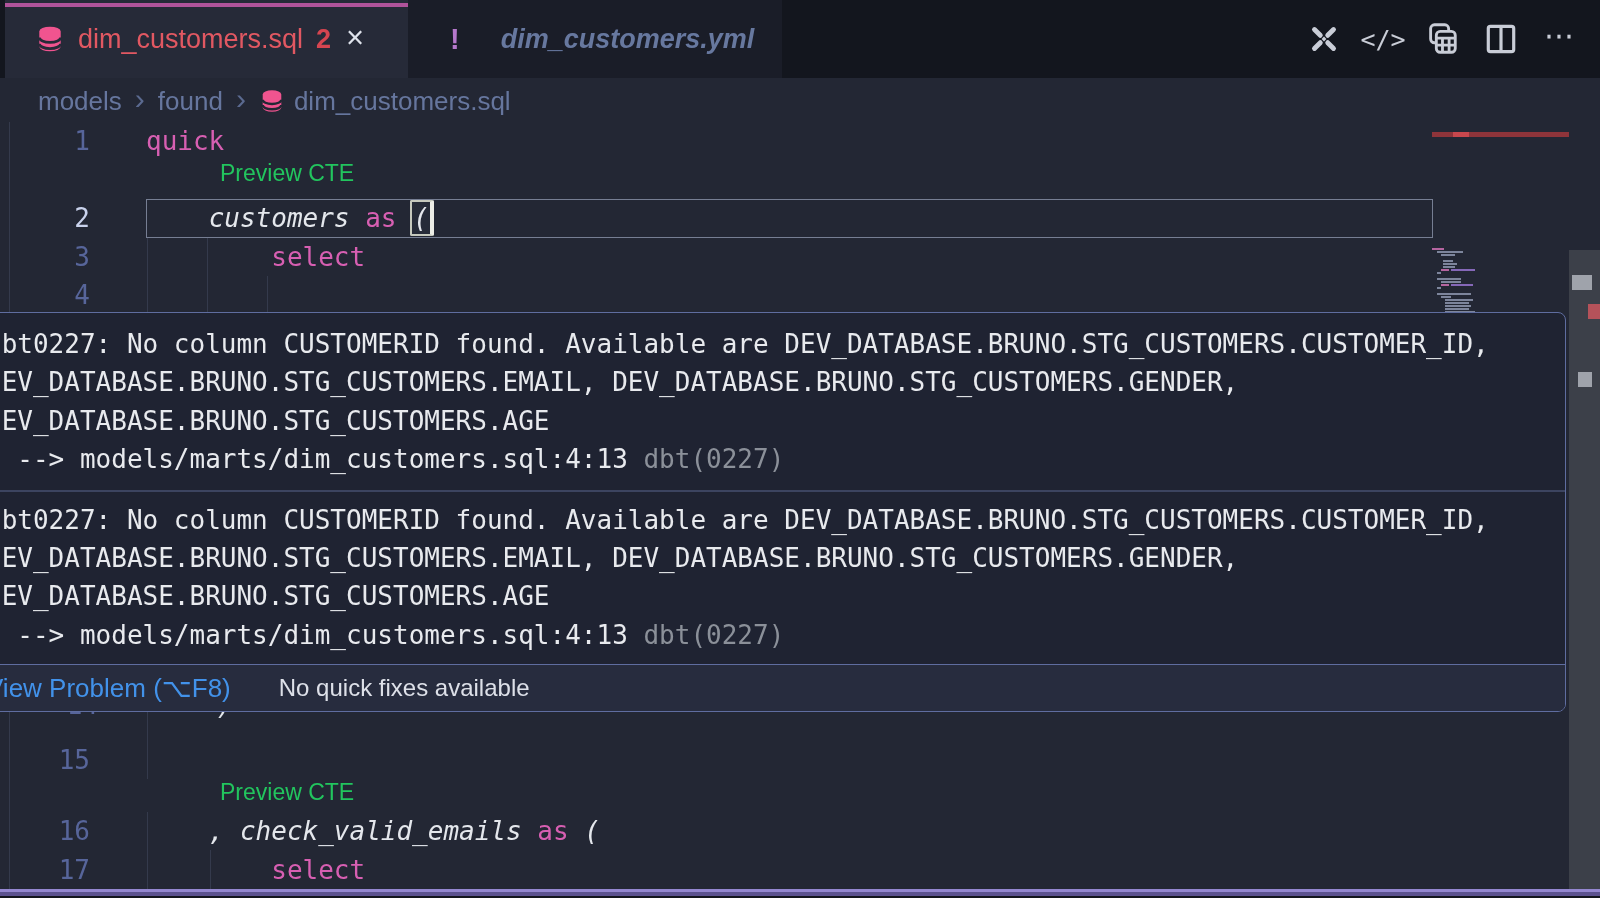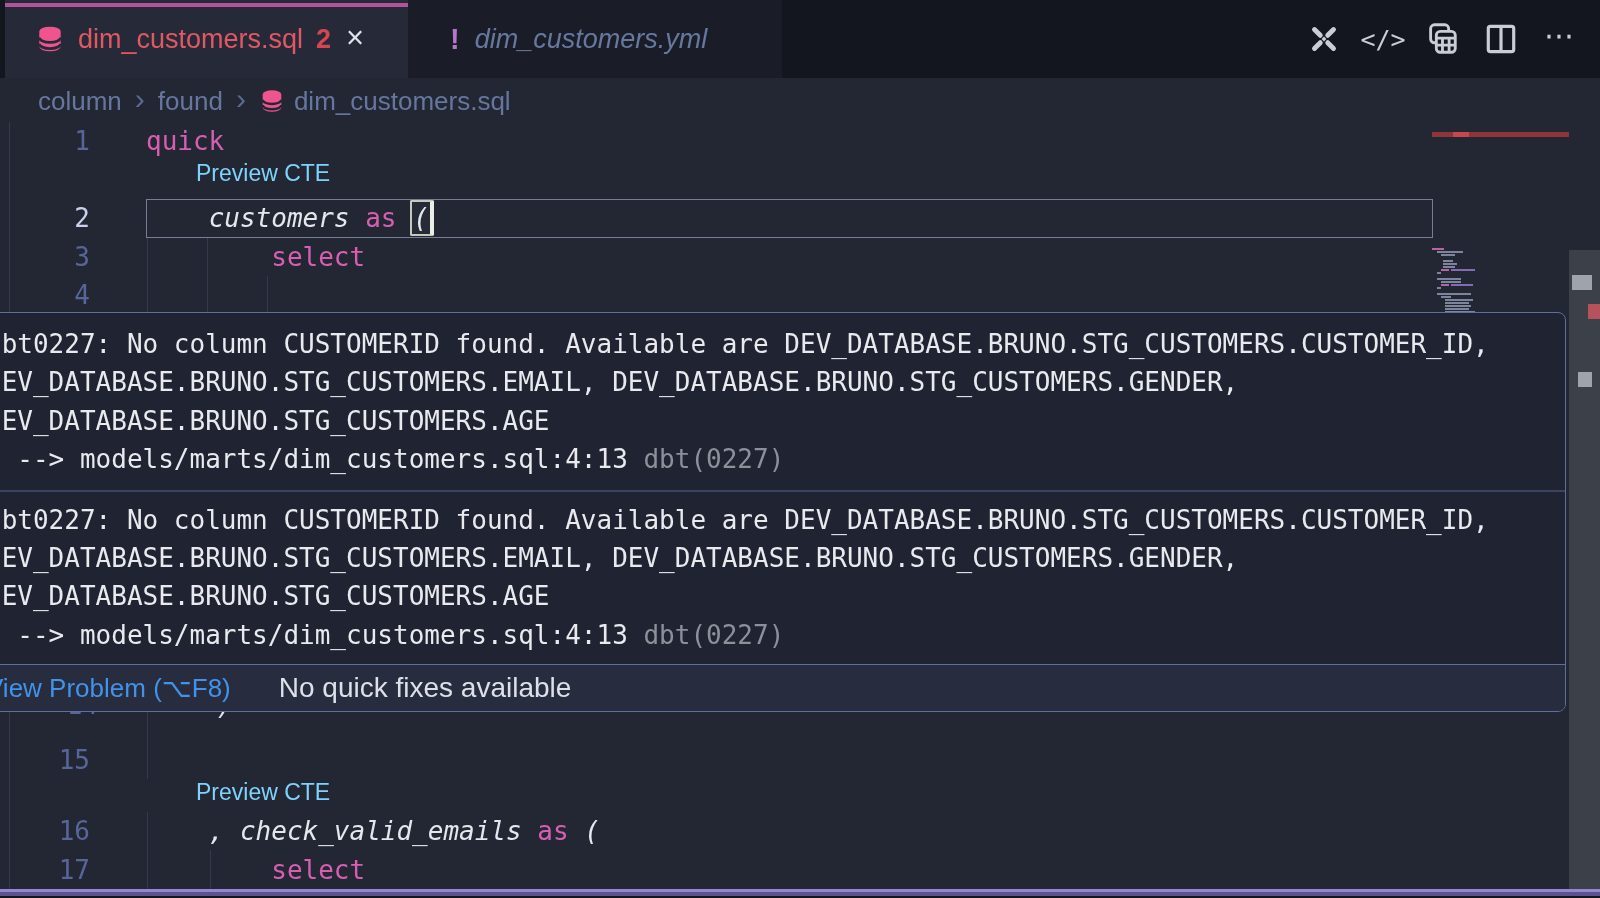--- a/index.html
+++ b/index.html
@@ -8,21 +8,21 @@
   
   .tabbar{position:absolute;left:0;top:0;width:1600px;height:78px;background:#13161e;}
   .tab{position:absolute;top:0;height:78px;display:flex;align-items:center;cursor:pointer;}
   .tab-active{left:5px;width:403px;background:#262a38;}
   .tab-topline{position:absolute;left:0;top:3px;width:100%;height:4px;background:#b0539b;}
   .tab-active .tab-label{color:#e15862;font-size:27px;margin-left:13px;}
   .tab-badge{color:#d64550;font-size:27px;font-weight:700;margin-left:13px;}
   .tab-close{color:#dfe3ec;font-size:31px;margin-left:15px;line-height:1;margin-top:-3px;}
   .tab-yml{left:408px;width:374px;background:#1a1d28;}
   .excl{color:#b678cc;font-size:29px;font-weight:700;margin-left:42px;}
-  .tab-yml .tab-label{color:#67789f;font-size:27px;font-style:italic;margin-left:15px;}
+  .tab-yml .tab-label{color:#67789f;font-size:27px;font-style:italic;margin-left:41px;font-weight:bold;}
   .toolbar{position:absolute;right:22px;top:0;height:78px;display:flex;align-items:center;gap:23px;}
   .tbicon{width:36px;height:36px;display:flex;align-items:center;justify-content:center;
     color:#c9cdd7;cursor:pointer;}
   .tbicon-glyph{font-family:"DejaVu Sans Mono",monospace;font-size:25px;color:#c9cdd7;}
   .dots{font-size:30px;letter-spacing:2px;color:#c9cdd7;margin-top:-8px;}
   
   .breadcrumb{position:absolute;left:38px;top:78px;height:46px;display:flex;align-items:center;
     gap:13px;font-size:26px;color:#66769e;}
   .crumb{cursor:pointer;}
   .crumb-sep{color:#5b6a90;font-size:30px;margin-top:-4px;}
@@ -36,21 +36,21 @@
     font-family:"DejaVu Sans Mono",monospace;font-size:26px;line-height:39px;color:#57659a;}
   .lnum-active{color:#c9d2ec;}
   .codetext{position:absolute;left:146px;top:0;white-space:pre;
     font-family:"DejaVu Sans Mono",monospace;font-size:26px;line-height:39px;color:#e4e7ec;}
   .seg-kw{color:#d75fb2;}
   .seg-plain{color:#e4e7ec;font-style:italic;}
   .seg-errsel{background:#46606c;color:#eef1f4;padding:1px 2px;margin:0 -2px;
     text-decoration:underline wavy #e04f4f 2.5px;text-underline-offset:7px;}
   .seg-cursor{display:inline-block;border:2px solid #c6c9bd;border-right:4px solid #ecede6;
     border-radius:2px;background:#262b38;margin:-2px -4px -2px -2px;padding:0 1px;line-height:32px;}
-  .lens{position:absolute;left:196px;font-size:23px;color:#7dd3fc;cursor:pointer;}
+  .lens{position:absolute;left:220px;font-size:23px;color:#22c55e;cursor:pointer;}
   .curline-box{position:absolute;left:146px;top:0;width:1285px;height:37px;border:1px solid #767e93;}
   
   .minimap{position:absolute;left:1432px;top:126px;width:137px;}
   .mmrow{position:relative;height:2px;margin-bottom:1px;}
   .mmseg{position:absolute;top:0;height:2px;}
   .mm-err{position:absolute;left:1432px;top:136px;width:137px;height:5px;background:#8e343a;}
   .mm-err-seg{position:absolute;left:21px;top:0;width:16px;height:5px;background:#c8474d;}
   .scrollstrip{position:absolute;left:1569px;top:128px;width:31px;height:762px;background:#3c4049;}
   .scrolldec{position:absolute;}
   
@@ -58,21 +58,21 @@
     background:#1f2332;border:1.5px solid #5f6da0;border-radius:8px;z-index:5;overflow:hidden;}
   .pp-block1{padding:12px 0 11px 0;}
   .pp-block2{padding:9px 0 1px 0;}
   .pp-divider{height:0;border-top:2px solid #3c4460;}
   .pp-line{padding-left:8px;white-space:pre;font-family:"DejaVu Sans Mono",monospace;
     font-size:26px;line-height:38.4px;color:#e8eaee;}
   .pp-code{color:#8b9099;}
   .pp-status{position:absolute;left:0;bottom:0;width:100%;height:47px;background:#272c3e;
     border-top:1px solid #5f6da0;display:flex;align-items:center;box-sizing:border-box;padding-left:8px;}
   .pp-link{color:#4292ea;font-size:26px;cursor:pointer;white-space:pre;}
-  .pp-hint{color:#dde0e8;font-size:28px;margin-left:48px;}
+  .pp-hint{color:#dde0e8;font-size:24px;margin-left:48px;}
   
   .sash{position:absolute;left:0;top:889px;width:1600px;height:7px;z-index:8;
     background:linear-gradient(#9487d0 0 45%,#5c528f 45% 100%);}
   .below-sash{position:absolute;left:0;top:896px;width:1600px;height:2px;background:#14161e;z-index:8;}
   svg{display:block;}
 </style>
 </head>
 <body>
 
 <div class="screen">
@@ -121,21 +121,21 @@
           <path d="M17 5 v24"></path>
         </svg>
       </span>
       <span class="tbicon">
         <span class="dots">⋯</span>
       </span>
     </div>
   </div>
 
   <div class="breadcrumb">
-    <span class="crumb">column</span>
+    <span class="crumb">models</span>
     <span class="crumb-sep">›</span>
     <span class="crumb">found</span>
     <span class="crumb-sep">›</span>
     <span class="crumb-file">
       <span>
         <svg width="26" height="26" viewBox="0 0 28 28">
           <path d="M4 7 a10 4.5 0 0 1 20 0 v14 a10 4.5 0 0 1 -20 0 z" fill="#f0548f"></path>
           <path d="M4 12.7 a10 4.5 0 0 0 20 0" fill="none" stroke="#232734" stroke-width="2.6"></path>
           <path d="M4 18.4 a10 4.5 0 0 0 20 0" fill="none" stroke="#232734" stroke-width="2.6"></path>
         </svg>

